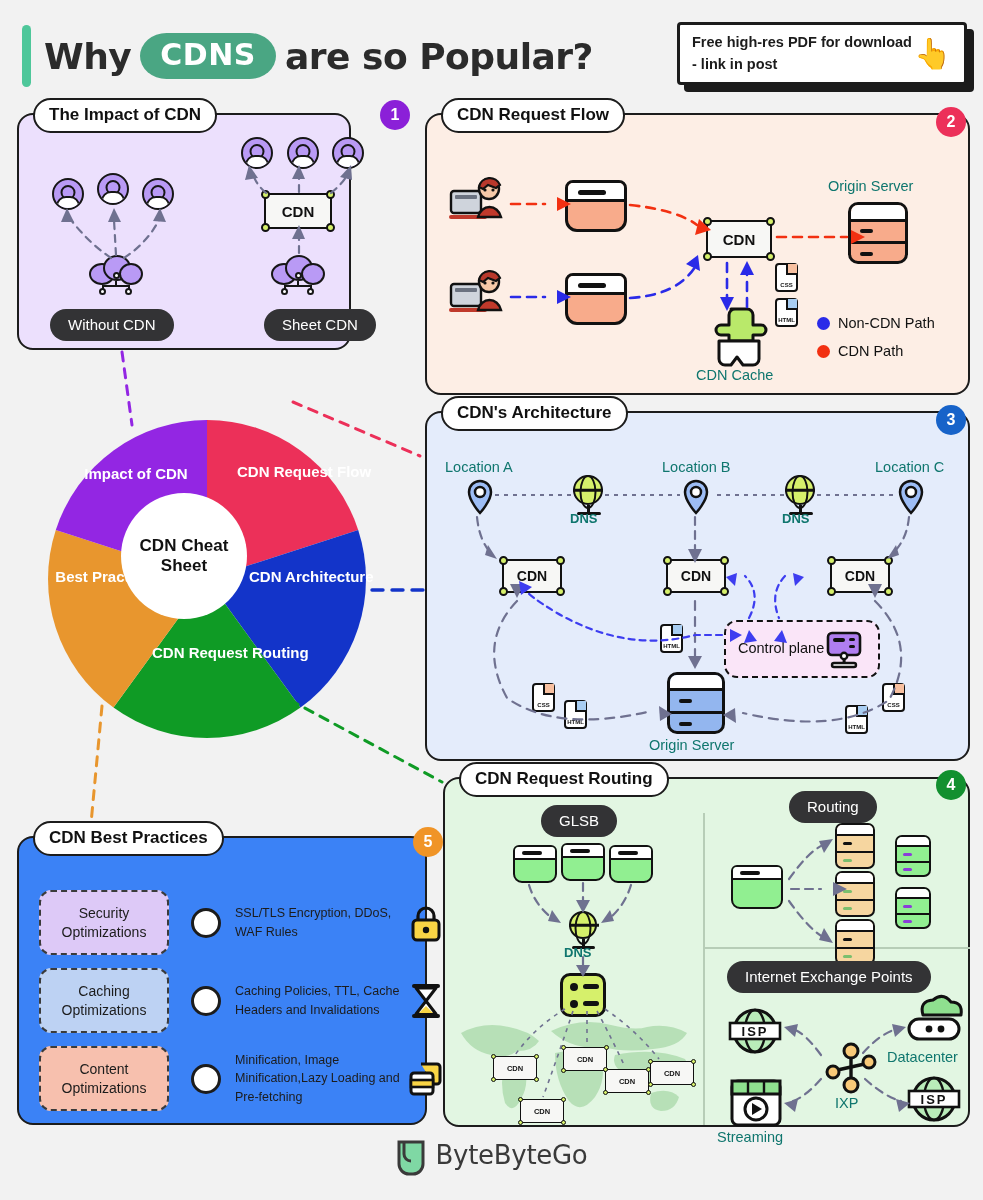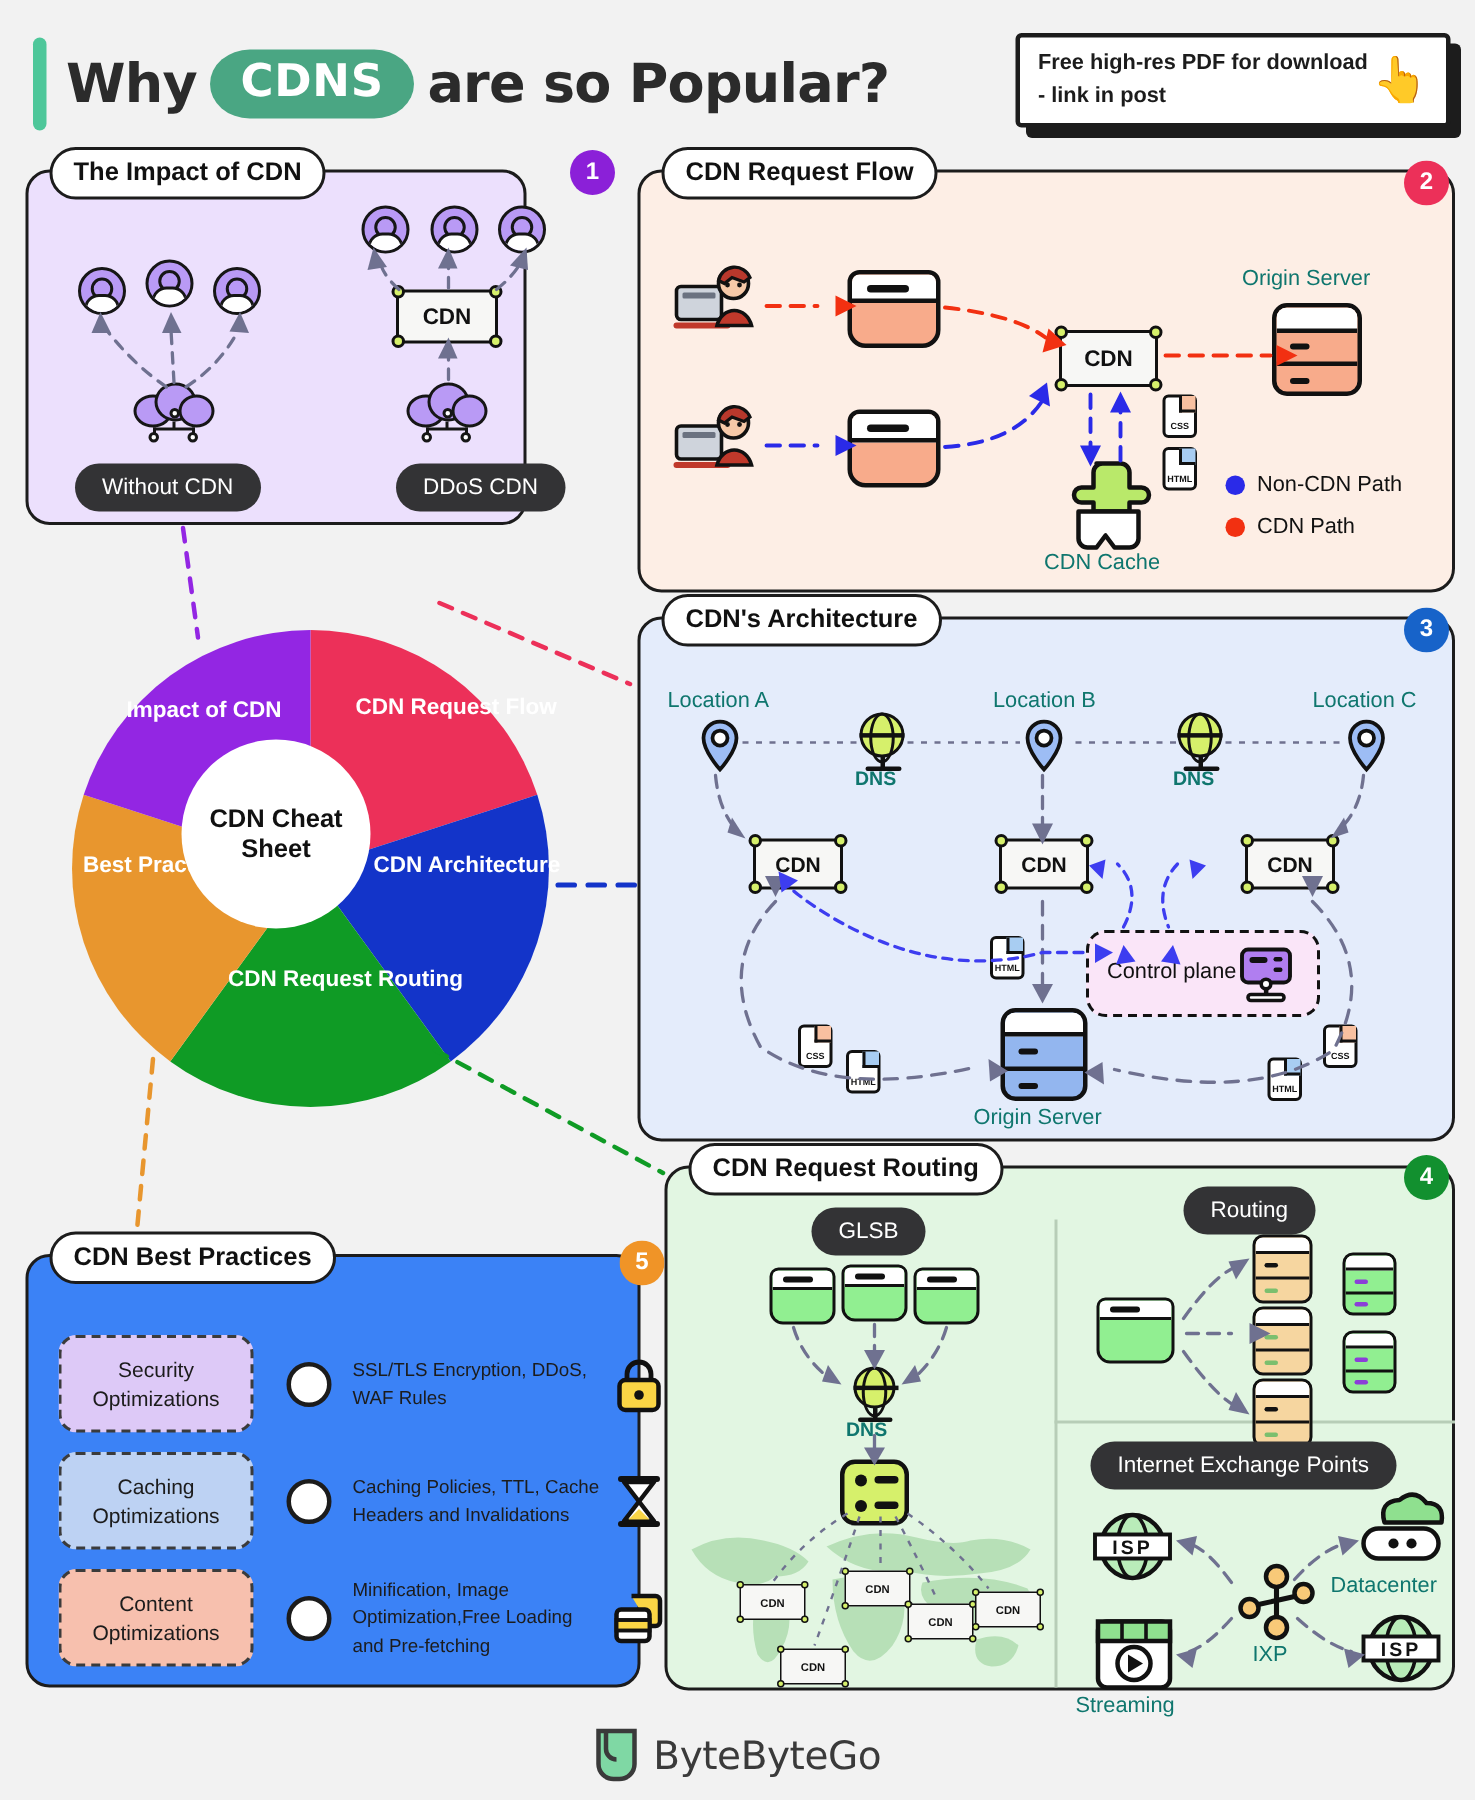--- a/index.html
+++ b/index.html
@@ -154,21 +154,21 @@
   #wheel { left:48px; top:420px; width:318px; height:318px; }
   .wheel-lbl { position:absolute; color:#fff; font-weight:bold; font-size:15px;
                text-align:center; line-height:1.16; white-space:nowrap; }
   #wheel-center {
     position:absolute; left:73px; top:73px; width:126px; height:126px; border-radius:50%;
     background:#fff; display:flex; align-items:center; justify-content:center;
     font-weight:bold; font-size:17px; color:#111; text-align:center; line-height:1.2;
   }
 
   
-  #footer { left:0; top:1140px; width:983px; height:46px; display:flex; align-items:flex-end; justify-content:center; gap:10px; }
+  #footer { left:0; top:1140px; width:983px; height:46px; display:flex; align-items:flex-start; justify-content:center; gap:10px; }
   #footer .logo-mark { width:30px; height:34px; position:relative; }
   #footer .logo-text { font-size:26px; color:#3a3a3a; letter-spacing:-0.3px; font-family:"DejaVu Sans", sans-serif;}
 
   svg { overflow:visible; }
 </style>
 </head>
 <body>
 
 <div id="header" class="abs">
   <div id="title-bar" class="abs"></div>
@@ -248,21 +248,21 @@
       <path d="M312 78 Q322 70 327 62"></path>
       <path d="M280 138 L280 122"></path>
     </g>
     <g fill="#6f7190">
       <path d="M230 50 l9 13 -13 2 z"></path>
         <path d="M280 50 l6 14 -13 0 z"></path>
         <path d="M332 50 l1 15 -12 -3 z"></path>
       <path d="M280 110 l6 14 -13 0 z"></path>
     </g>
   </svg>
-  <div class="dark-pill abs" style="left:245px; top:194px;">DDoS CDN</div>
+  <div class="dark-pill abs" style="left:245px; top:194px;">Sheet CDN</div>
 </div>
 <div id="badge1" class="abs badge">1</div>
 
 <div id="panel2" class="abs panel">
   <div class="panel-title">CDN Request Flow</div>
 
   <div class="person abs" style="left:22px; top:62px;">
     <svg width="58" height="52" viewBox="0 0 58 52">
       <rect x="2" y="14" width="30" height="22" rx="3" fill="#cfd4dc" stroke="#111" stroke-width="2.4"></rect>
       <rect x="6" y="18" width="22" height="4" fill="#6b7280" rx="1"></rect>
@@ -766,21 +766,21 @@
         <path d="M9 6 h20 l-10 13 z" fill="#fff" stroke="#111" stroke-width="3" stroke-linejoin="round"></path>
         <path d="M9 32 h20 l-10 -13 z" fill="#fff" stroke="#111" stroke-width="3" stroke-linejoin="round"></path>
         <path d="M12 31 h14 l-7 -7 z" fill="#fad545"></path>
       </svg>
     </div>
   </div>
 
   <div class="bp-row" style="left:20px; top:208px;justify-content:flex-end;">
     <div class="bp-chip" style="background:#f7c0ae;">Content Optimizations</div>
     <div class="bp-circle" style="margin-left:22px;"></div>
-    <div class="bp-text" style="margin-left:14px;">Minification, Image Optimization,Free Loading and Pre-fetching</div>
+    <div class="bp-text" style="margin-left:14px;">Minification, Image Minification,Lazy Loading and Pre-fetching</div>
     <div class="bp-icon" style="margin-left:4px;">
       <svg width="38" height="38" viewBox="0 0 38 38">
         <path d="M14 4 h16 a3 3 0 0 1 3 3 v14 a3 3 0 0 1 -3 3 h-4" fill="#fad545" stroke="#111" stroke-width="3" stroke-linejoin="round"></path>
         <rect x="4" y="13" width="22" height="21" rx="3" fill="#fff" stroke="#111" stroke-width="3"></rect>
         <rect x="4" y="20" width="22" height="7" fill="#fad545" stroke="#111" stroke-width="2.6"></rect>
       </svg>
     </div>
   </div>
 </div>
 <div id="badge5" class="abs badge">5</div>

